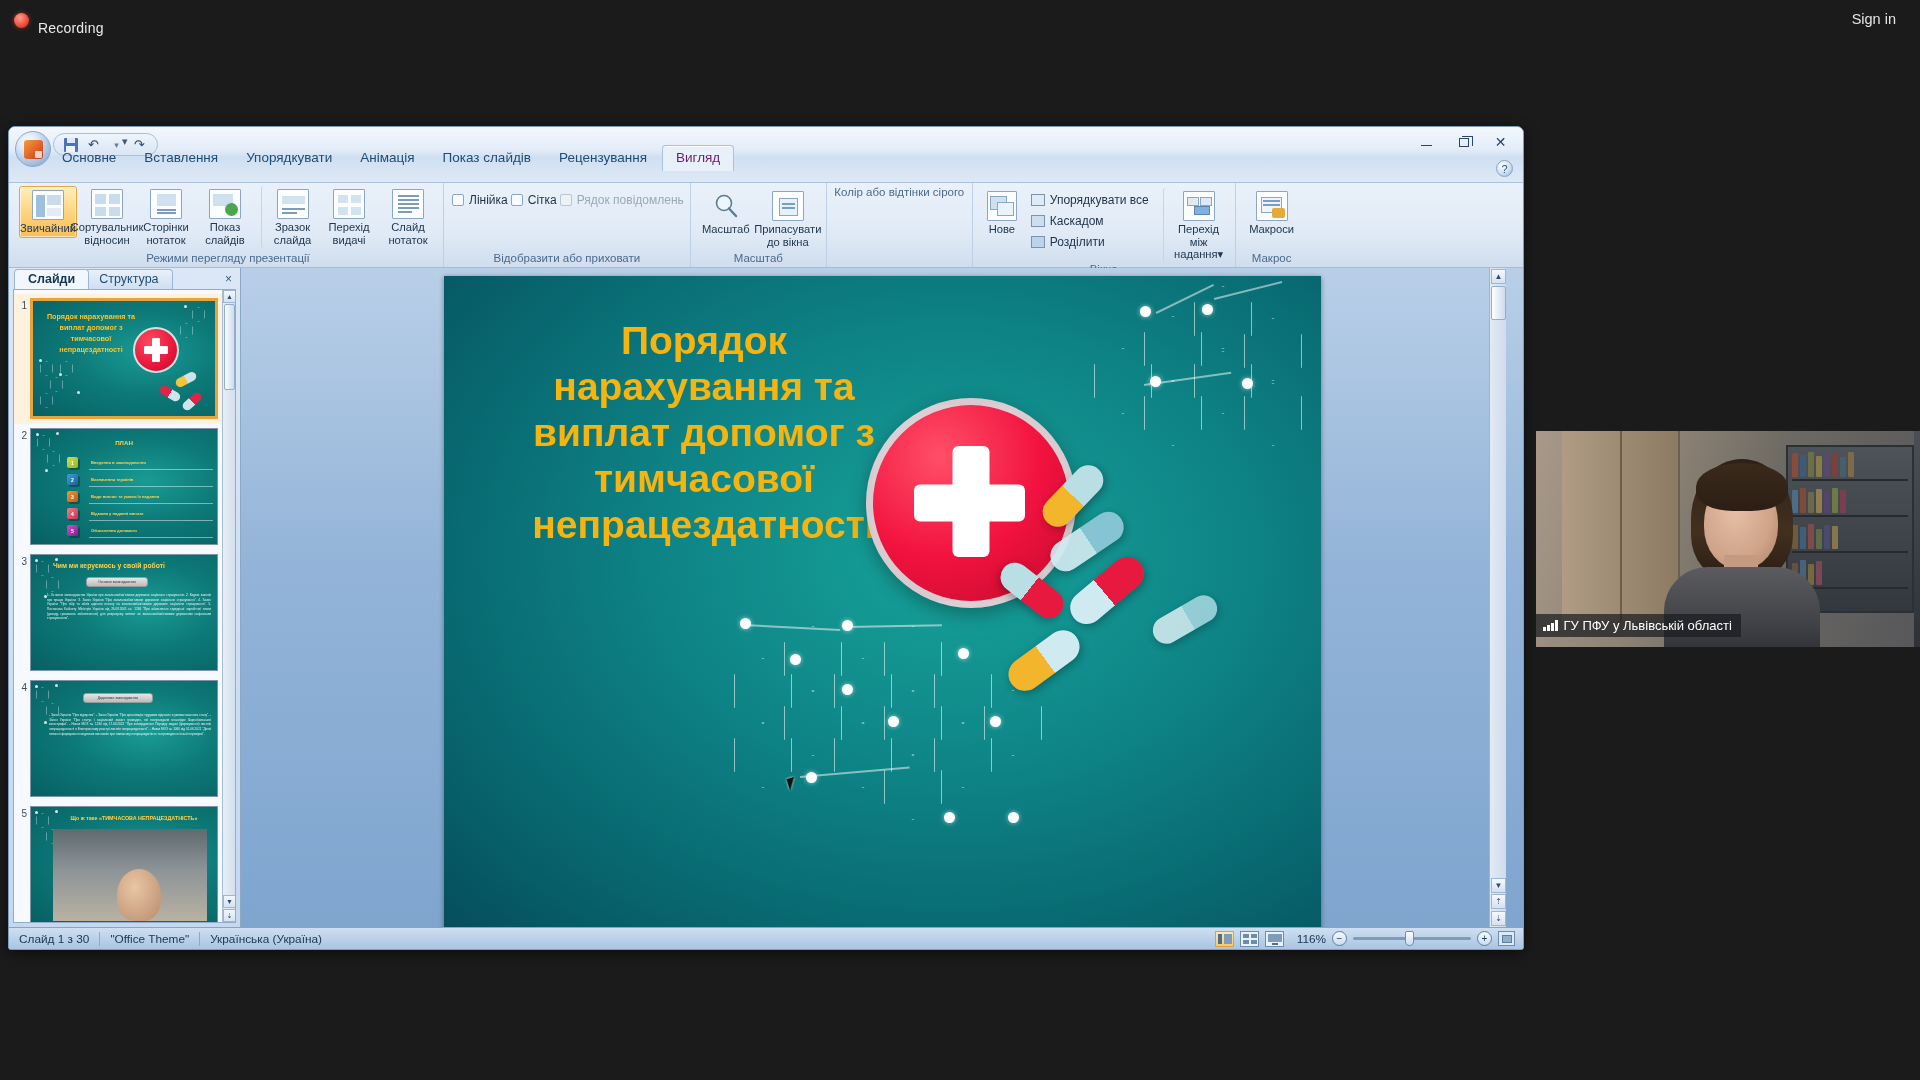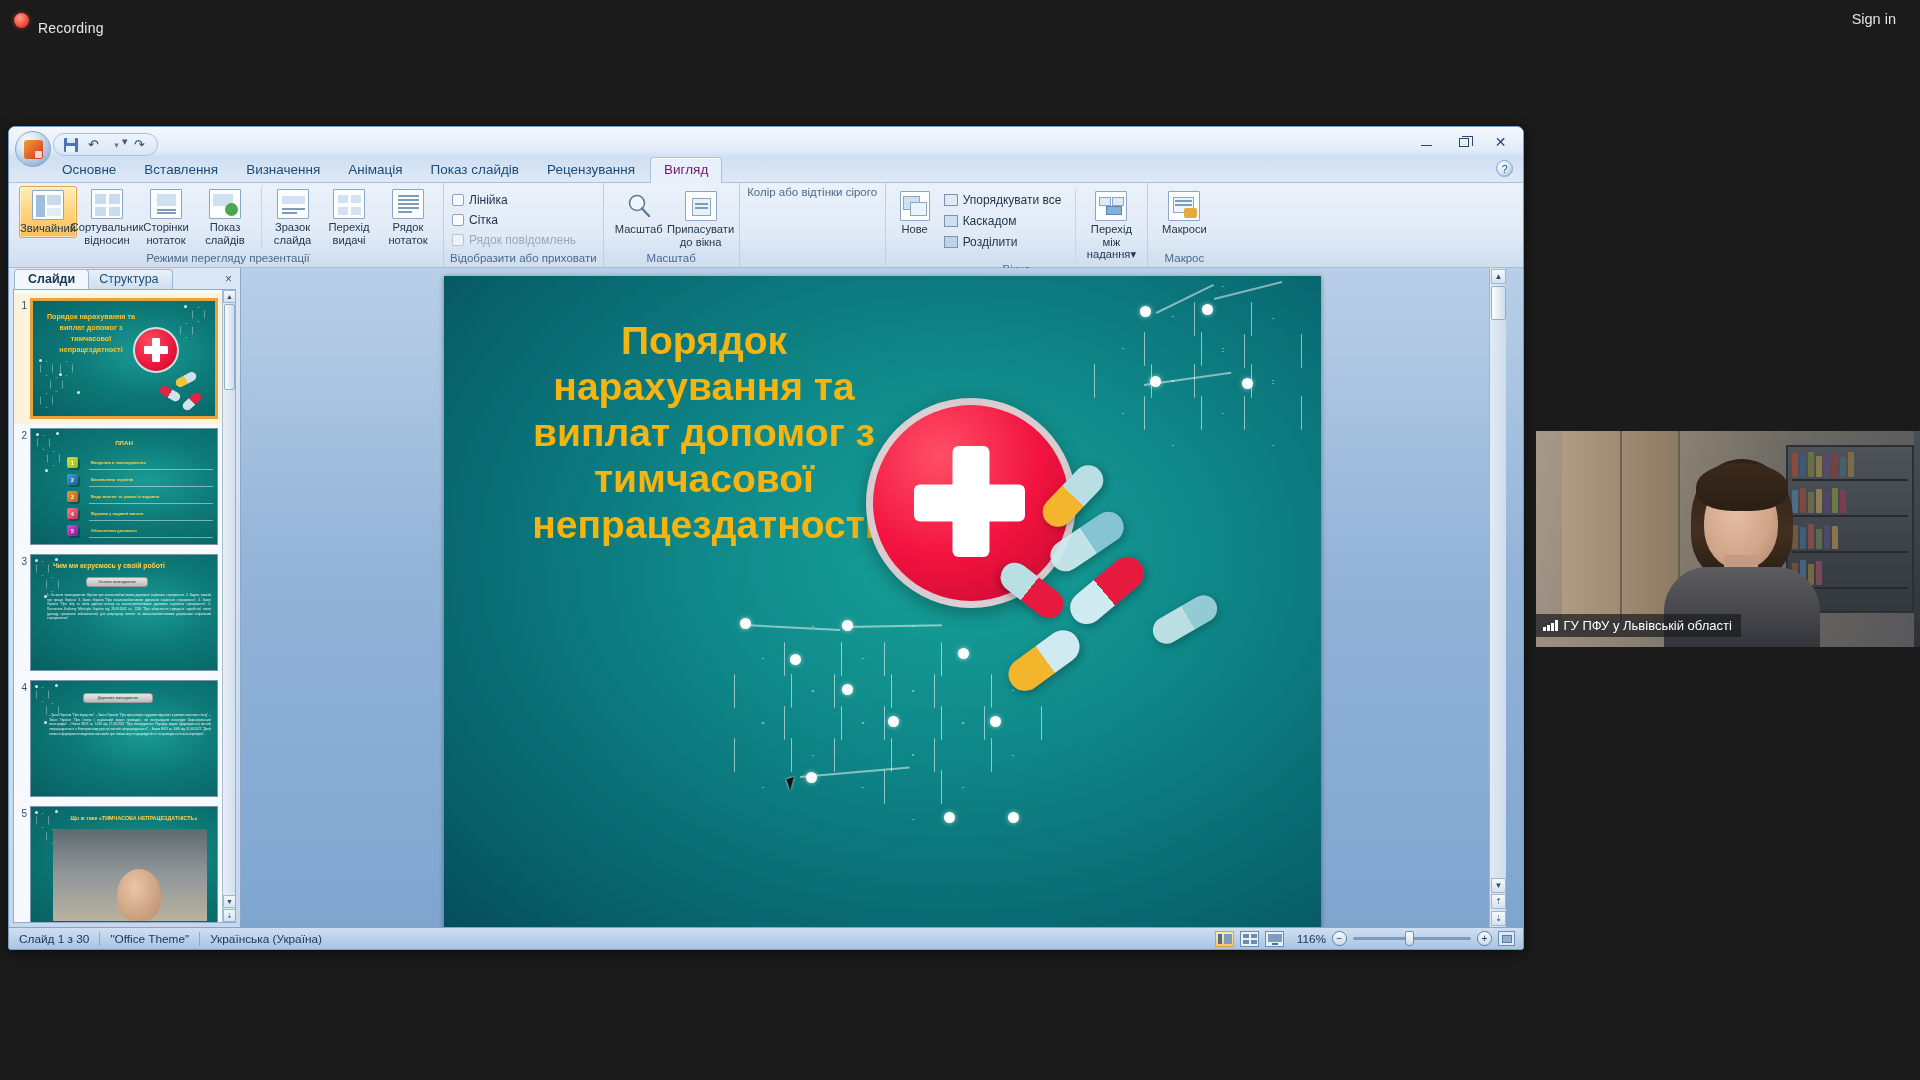--- a/index.html
+++ b/index.html
@@ -85,21 +85,21 @@
     width: 37px; height: 22px; display:flex; align-items:center; justify-content:center;
     color:#2d4566; font-size:14px;
   }
   .win-btn .gl-min { width:11px; height:1.5px; background:#2d4566; margin-top:7px; }
   .win-btn .gl-max { width:10px; height:9px; border:1.4px solid #2d4566; position:relative; }
   .win-btn .gl-max::after { content:""; position:absolute; left:2px; top:-3px; width:10px; height:9px;
                             border:1.4px solid #2d4566; border-bottom:none; border-left:none; }
 
   
   #ribbon-tabs {
-    position: absolute; left: 0; top: 28px; height: 28px;
+    position: absolute; left: 0; top: 16px; height: 28px;
     display: flex; align-items: flex-end; padding-left: 40px; gap: 2px;
   }
   .rtab {
     padding: 4px 13px 5px; font-size: 13.5px; color: #1d4d77;
     border-radius: 4px 4px 0 0; line-height: 1.15;
   }
   .rtab.active {
     background: #e8f0fa; color:#701a75;
     border: 1px solid #a9c2de; border-bottom: none;
     box-shadow: inset 0 1px 0 #fff;
@@ -424,21 +424,21 @@
           </div>
         <div class="win-btn">
             <span class="gl-max"></span>
           </div>
         <div class="win-btn">✕</div>
       </div>
 
       <div id="ribbon-tabs">
         <div class="rtab">Основне</div>
         <div class="rtab">Вставлення</div>
-        <div class="rtab">Визначення</div>
+        <div class="rtab">Упорядкувати</div>
         <div class="rtab">Анімація</div>
         <div class="rtab">Показ слайдів</div>
         <div class="rtab">Рецензування</div>
         <div class="rtab active">Вигляд</div>
       </div>
       <div id="help-orb">?</div>
     </div>
 
     <div id="ribbon">
 
@@ -494,28 +494,28 @@
             <span class="lbl">Перехід видачі</span>
           </div>
           <div class="big-btn">
             <span class="icon-box">
               <i class="ib-line" style="left:5px;top:5px;width:21px;height:1.5px;"></i>
               <i class="ib-line" style="left:5px;top:9px;width:21px;height:1.5px;"></i>
               <i class="ib-line" style="left:5px;top:13px;width:21px;height:1.5px;"></i>
               <i class="ib-line" style="left:5px;top:17px;width:21px;height:1.5px;"></i>
               <i class="ib-line" style="left:5px;top:21px;width:14px;height:1.5px;"></i>
             </span>
-            <span class="lbl">Рядок нотаток</span>
+            <span class="lbl">Слайд нотаток</span>
           </div>
         </div>
         <div class="rgroup-title">Режими перегляду презентації</div>
       </div>
 
       <div class="rgroup" style="min-width:118px;">
-        <div class="rgroup-body" style="flex-direction:column;justify-content:flex-start;padding-top:4px;">
+        <div class="rgroup-body" style="justify-content:flex-start;padding-top:4px;">
           <div class="small-row">
             <span class="chk"></span>
             <span class="t">Лінійка</span>
           </div>
           <div class="small-row">
             <span class="chk"></span>
             <span class="t">Сітка</span>
           </div>
           <div class="small-row dim">
             <span class="chk"></span>

